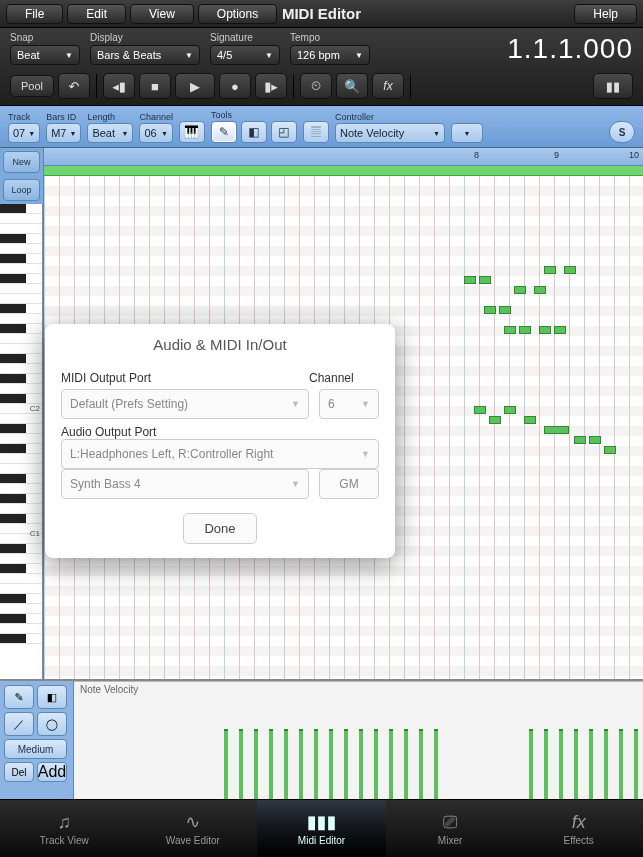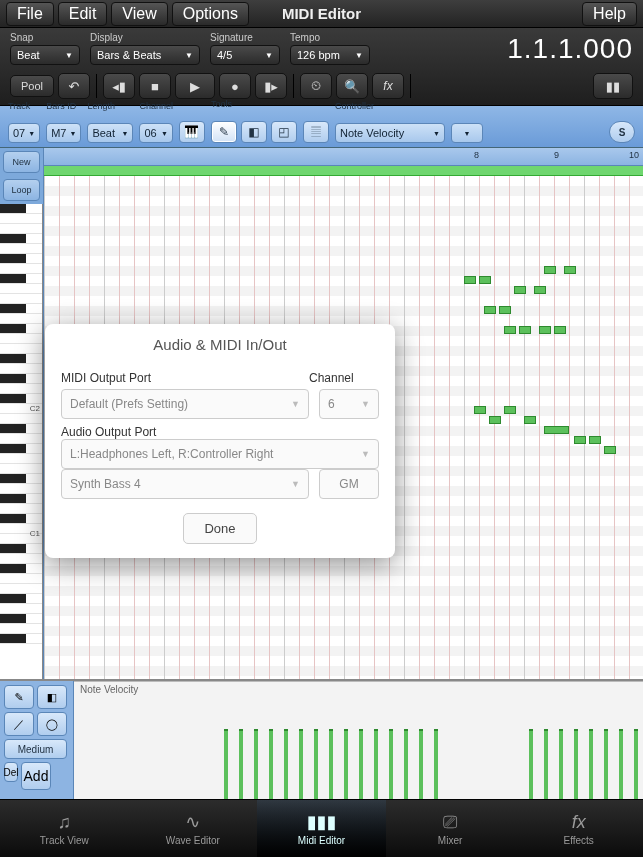--- a/index.html
+++ b/index.html
@@ -1,40 +1,40 @@
 <!DOCTYPE html>
 <html><head>
 <meta charset="utf-8">
 <style>
   * { box-sizing: border-box; margin: 0; padding: 0; font-family: -apple-system, "Helvetica Neue", Arial, sans-serif; }
   html, body { width: 643px; height: 857px; overflow: hidden; background: #1a1a1a; }
   .app { width: 643px; height: 857px; display: flex; flex-direction: column; background: #d9d9d9; }
 
   
   .menubar { height: 28px; background: linear-gradient(#3e3e3e,#232323); display:flex; align-items:center; padding:0 6px; gap:4px; position:relative; border-bottom:1px solid #000; }
-  .menu-btn { background: linear-gradient(#555,#2a2a2a); color:#fff; font-size:16px; padding:2px 10px; border-radius:4px; border:1px solid #111; cursor:pointer; }
+  .menu-btn { background: linear-gradient(#555,#2a2a2a); color:#fff; font-size:12px; padding:2px 18px; border-radius:4px; border:1px solid #111; cursor:pointer; }
   .menubar-title { position:absolute; left:50%; transform:translateX(-50%); color:#efefef; font-weight:bold; font-size:15px; }
 
   
   .toolbar { background: linear-gradient(#3a3a3a,#1e1e1e); padding:4px 10px 6px 10px; border-bottom:1px solid #000; }
   .tb-row1 { display:flex; align-items:flex-end; gap:10px; }
   .tb-col { display:flex; flex-direction:column; gap:2px; }
   .tb-label { color:#ccc; font-size:10px; }
   .tb-select { background: linear-gradient(#4a4a4a,#2b2b2b); color:#fff; border:1px solid #111; border-radius:4px; font-size:11px; padding:3px 6px; display:flex; align-items:center; gap:6px; min-width:50px; }
   .tb-select .tri { margin-left:auto; font-size:8px; }
   .time-display { margin-left:auto; color:#fff; font-size:28px; letter-spacing:1px; font-weight:300; align-self:center; }
   .tb-row2 { display:flex; align-items:center; gap:4px; margin-top:8px; }
   .pool-btn { background: linear-gradient(#4a4a4a,#2b2b2b); color:#ddd; border:1px solid #111; border-radius:5px; font-size:11px; padding:4px 10px; }
   .icon-btn { width:32px; height:26px; background: linear-gradient(#4a4a4a,#2b2b2b); border:1px solid #111; border-radius:5px; display:flex; align-items:center; justify-content:center; color:#ddd; font-size:13px; }
   .icon-btn.wide { width:40px; }
   .divider-v { width:1px; height:24px; background:#000; margin:0 2px; }
 
   
   .clipbar { height:42px; background: linear-gradient(#8fb7e6,#6a9bd8); border-bottom:1px solid #467; display:flex; align-items:flex-end; padding:0 8px 4px 8px; gap:6px; font-size:10px; color:#1a3a5a; position:relative; }
-  .clip-col { display:flex; flex-direction:column; gap:12px; }
+  .clip-col { display:flex; flex-direction:column; gap:1px; }
   .clip-label { font-size:9px; color:#234; }
   .clip-select { background: linear-gradient(#cde1f7,#a8c8ec); border:1px solid #5b86b8; border-radius:4px; padding:2px 4px; display:flex; align-items:center; gap:3px; color:#123; font-size:11px; min-width:32px; height:20px;}
   .clip-select .tri { font-size:7px; margin-left:auto; }
   .clip-icon { width:26px; height:22px; border-radius:4px; border:1px solid #5b86b8; background:linear-gradient(#d8e8fa,#b0cdee); display:flex; align-items:center; justify-content:center; font-size:12px; color:#234; align-self:flex-end; }
   .clip-icon.sel { background:linear-gradient(#fff,#d2e2f6); box-shadow:inset 0 0 0 1px #fff; }
   .clip-s { width:26px; height:22px; border-radius:11px; background:linear-gradient(#d8e8fa,#b0cdee); border:1px solid #5b86b8; display:flex; align-items:center; justify-content:center; font-weight:bold; color:#234; align-self:flex-end; margin-left:auto; }
 
   
   .mid { flex:1; display:flex; min-height:0; position:relative; }
   .leftpanel { width:44px; background:#7da9db; border-right:1px solid #5a86b8; display:flex; flex-direction:column; font-size:10px; color:#fff; }
@@ -332,22 +332,22 @@
     </div>
   </div>
 
   <div class="velwrap">
     <div class="veltools">
       <div class="vt-btn">✎</div>
       <div class="vt-btn">◧</div>
       <div class="vt-btn">／</div>
       <div class="vt-btn">◯</div>
       <div class="vt-btn vt-wide">Medium</div>
-      <div class="vt-btn" style="width:14px;height:20px;font-size:10px">Del</div>
-      <div class="vt-btn" style="width:30px;height:28px;font-size:14px">Add</div>
+      <div class="vt-btn" style="width:30px;height:20px;font-size:10px">Del</div>
+      <div class="vt-btn" style="width:30px;height:20px;font-size:16px">Add</div>
     </div>
     <div class="velgrid" id="velgrid">
       <span class="title">Note Velocity</span>
     <div class="vbar" style="left: 150px; height: 70px;"></div>
         <div class="vbar" style="left: 165px; height: 70px;"></div>
         <div class="vbar" style="left: 180px; height: 70px;"></div>
         <div class="vbar" style="left: 195px; height: 70px;"></div>
         <div class="vbar" style="left: 210px; height: 70px;"></div>
         <div class="vbar" style="left: 225px; height: 70px;"></div>
         <div class="vbar" style="left: 240px; height: 70px;"></div>

